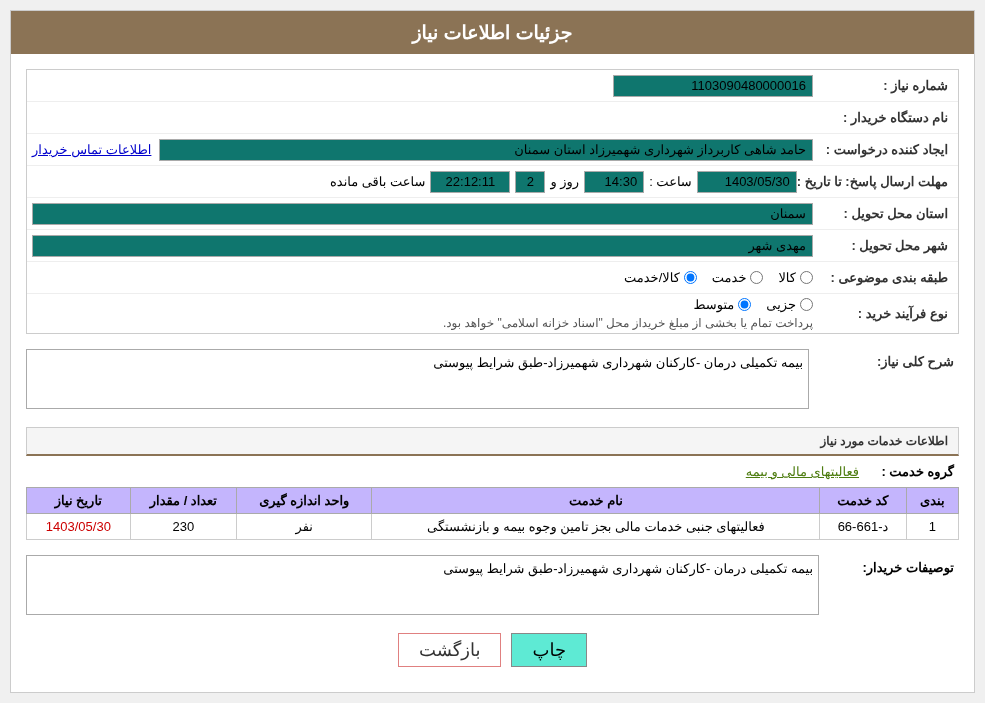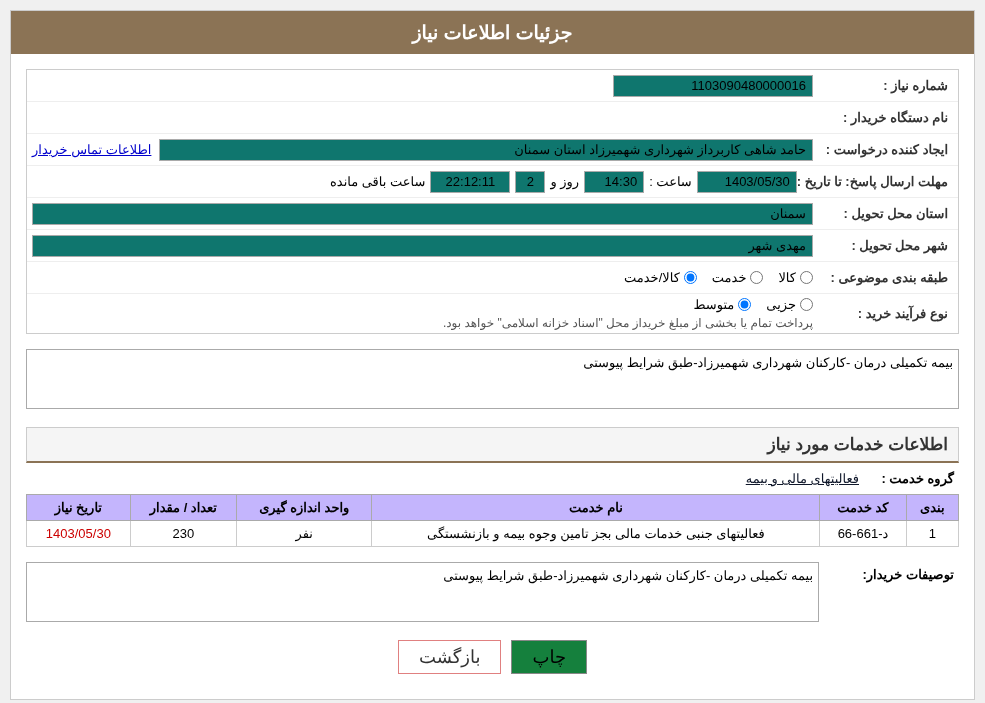--- a/index.html
+++ b/index.html
@@ -82,21 +82,21 @@
       display: flex;
       align-items: center;
       gap: 4px;
     }
     .section-title {
       background: #f5f5f5;
       border: 1px solid #ccc;
       border-bottom: 2px solid #8B7355;
       padding: 6px 10px;
       font-weight: bold;
-      font-size: 17px;
+      font-size: 12px;
       margin-bottom: 8px;
       color: #333;
     }
     .textarea-box {
       border: 1px solid #aaa;
       background: #fff;
       padding: 5px;
       min-height: 60px;
       width: 100%;
       resize: none;
@@ -132,40 +132,40 @@
       align-items: center;
       margin-bottom: 8px;
     }
     .group-label {
       font-weight: bold;
       min-width: 100px;
       text-align: right;
       padding-right: 5px;
     }
     .group-value {
-      color: #0f172a;
+      color: #4d7c0f;
       text-decoration: underline;
       cursor: pointer;
     }
     .buttons-row {
       display: flex;
       justify-content: center;
       gap: 10px;
       margin-top: 15px;
       padding-bottom: 10px;
     }
     .btn {
       padding: 5px 20px;
       border: 1px solid #aaa;
       cursor: pointer;
       font-family: Tahoma, Arial, sans-serif;
       font-size: 18px;
     }
     .btn-print {
-      background: #15803d;
+      background: #5eead4;
       border-color: #888;
     }
     .btn-back {
       background: #fff;
       border-color: #e08080;
       color: #333;
     }
     .description-row {
       display: flex;
       align-items: flex-start;
@@ -265,20 +265,21 @@
               <span>متوسط</span>
             </div>
           </div>
           <span class="small-text">پرداخت تمام یا بخشی از مبلغ خریداز محل "اسناد خزانه اسلامی" خواهد بود.</span>
         </div>
       </div>
     </div>
 
     <div style="margin-bottom:15px;">
       <div style="display:flex; align-items:flex-start; gap:10px;">
+        <span class="label" style="padding-top:5px;">شرح کلی نیاز:</span>
         <div class="watermark-container" style="flex:1; position:relative;">
           <textarea class="textarea-box" readonly="" style="">بیمه تکمیلی درمان -کارکنان شهرداری شهمیرزاد-طبق شرایط پیوستی</textarea>
         </div>
       </div>
     </div>
 
     <div class="services-section">
       <div class="section-title">اطلاعات خدمات مورد نیاز</div>
 
       <div class="group-row">

